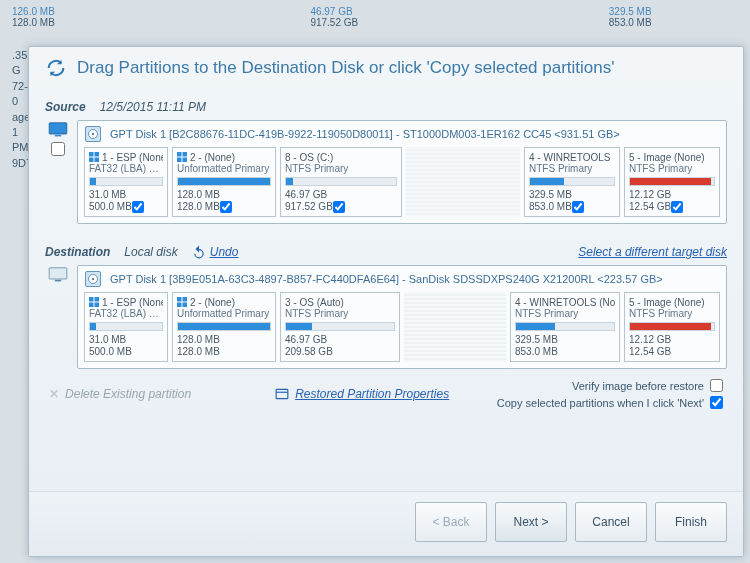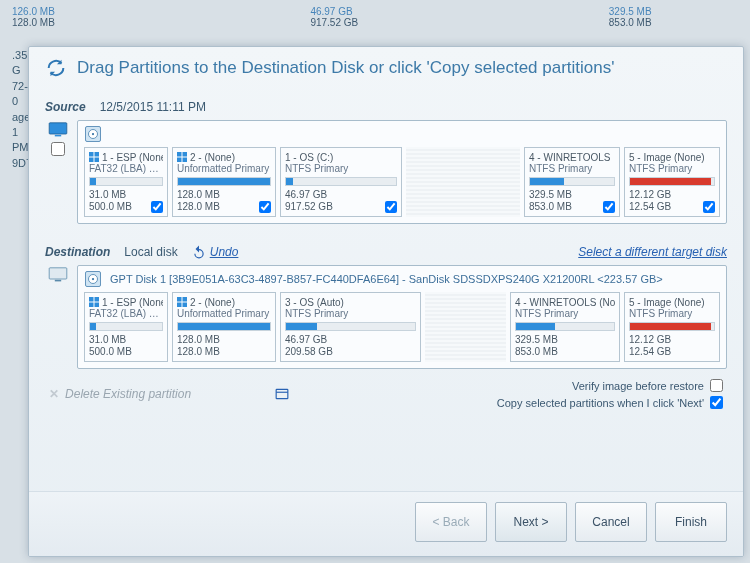--- a/index.html
+++ b/index.html
@@ -50,21 +50,21 @@
   
   .section {
     padding: 4px 16px 8px 16px;
   }
   .section-head {
     display:flex; align-items:center; gap:14px;
     font-size:12px;
     padding: 2px 0 6px 0;
   }
   .section-head .label { font-weight:700; color:#3b5a72; font-style:italic;text-align:right; }
-  .section-head .meta  { color:#3b5a72; }
+  .section-head .meta  { color:#3b5a72; font-style:italic; }
   .section-head .undo  {
     color:#2862b3; text-decoration:underline; font-style:italic;
     cursor:pointer; display:flex; align-items:center; gap:4px;
   }
   .section-head .copysel{
     color:#a38a62; text-decoration:underline; font-style:italic;
     margin-left: 20px;
     display:flex; align-items:center; gap:6px;
   }
   .section-head .copysel .ic{width:14px;height:14px}
@@ -113,21 +113,21 @@
   }
   .part .pname{display:flex;align-items:center;gap:3px;min-height:12px;white-space:nowrap;overflow:hidden}
   .part .pname .winflag{width:10px;height:10px;flex-shrink:0}
   .part .pfs  {color:#637589;white-space:nowrap;overflow:hidden;text-overflow:ellipsis}
   .part .bar{
     height:9px;margin:3px 0 3px 0;background:#e8edf1;border:1px solid #c7d3dc;
     position:relative; overflow:hidden;
   }
   .part .bar .fill{position:absolute;left:0;top:0;bottom:0;background:#2f8edb}
   .part .bar.red .fill{background:#d83a2d}
-  .part .sizes{display:flex;justify-content:space-between;align-items:flex-end}
+  .part .sizes{display:flex;align-items:flex-end}
   .part .sizes .nums{line-height:1.2}
   .part .cb{width:12px;height:12px}
 
   .free-gap{
     flex:1; border:0;
     background: repeating-linear-gradient(0deg,#f6f9fb,#f6f9fb 2px,#eef2f5 2px,#eef2f5 4px);
     min-width:4px;
   }
 
   
@@ -225,20 +225,21 @@
 
       <div class="disk-box">
         <div class="disk-title">
           <span class="hdd">
             <svg width="18" height="18" viewBox="0 0 24 24">
                 <rect x="2" y="2" width="20" height="20" rx="2" fill="#cfe4f3" stroke="#3a77a8"></rect>
                 <circle cx="12" cy="12" r="6" fill="#fff" stroke="#3a77a8"></circle>
                 <circle cx="12" cy="12" r="1.5" fill="#3a77a8"></circle>
               </svg>
           </span>
+          <span data-bind="source.disk_title">GPT Disk 1 [B2C88676-11DC-419B-9922-119050D80011] - ST1000DM003-1ER162 CC45  &lt;931.51 GB&gt;</span>
         </div>
         <div class="part-strip" id="src-strip">
             <div class="part" style="width: 84px;">
               <div class="pname">
                 <svg class="winflag" viewBox="0 0 10 10">
                   <rect width="4.5" height="4.5" fill="#2f8edb"></rect>
                   <rect x="5.5" width="4.5" height="4.5" fill="#2f8edb"></rect>
                   <rect y="5.5" width="4.5" height="4.5" fill="#2f8edb"></rect>
                   <rect x="5.5" y="5.5" width="4.5" height="4.5" fill="#2f8edb"></rect>
                 </svg>
@@ -273,21 +274,21 @@
               <div class="sizes">
                 <div class="nums">
                   <div>128.0 MB</div>
                   <div>128.0 MB</div>
                 </div>
                 <input type="checkbox" class="cb" checked="" style="">
               </div>
             </div>
             <div class="part" style="width: 122px;">
               <div class="pname">
-                <span>1 - OS (C:)</span>
+                <span>8 - OS (C:)</span>
               </div>
               <div class="pfs">NTFS Primary</div>
               <div class="bar">
                 <div class="fill" style="width: 6%;"></div>
               </div>
               <div class="sizes">
                 <div class="nums">
                   <div>46.97 GB</div>
                   <div>917.52 GB</div>
                 </div>
@@ -402,21 +403,21 @@
               <div class="bar">
                 <div class="fill" style="width: 100%;"></div>
               </div>
               <div class="sizes">
                 <div class="nums">
                   <div>128.0 MB</div>
                   <div>128.0 MB</div>
                 </div>
               </div>
             </div>
-            <div class="part" style="width: 141px;">
+            <div class="part" style="width: 120px;">
               <div class="pname">
                 <span>3 - OS (Auto)</span>
               </div>
               <div class="pfs">NTFS Primary</div>
               <div class="bar">
                 <div class="fill" style="width: 24%;"></div>
               </div>
               <div class="sizes">
                 <div class="nums">
                   <div>46.97 GB</div>
@@ -464,20 +465,21 @@
         <span class="x">✕</span>
         <span data-bind="actions.delete_existing">Delete Existing partition</span>
       </span>
       <span class="rpp">
         <span class="ic">
           <svg width="14" height="14" viewBox="0 0 24 24">
               <rect x="2" y="4" width="20" height="16" rx="1" fill="none" stroke="#2862b3" stroke-width="2"></rect>
               <path stroke="#2862b3" stroke-width="2" d="M2 9h20"></path>
             </svg>
         </span>
+        <span data-bind="actions.restored_props">Restored Partition Properties</span>
       </span>
       <span class="right">
         <label>
           <span data-bind="actions.verify_label">Verify image before restore</span>
           <input type="checkbox" style="">
         </label>
         <label>
           <span data-bind="actions.copy_on_next_label">Copy selected partitions when I click 'Next'</span>
           <input type="checkbox" checked="" style="">
         </label>

